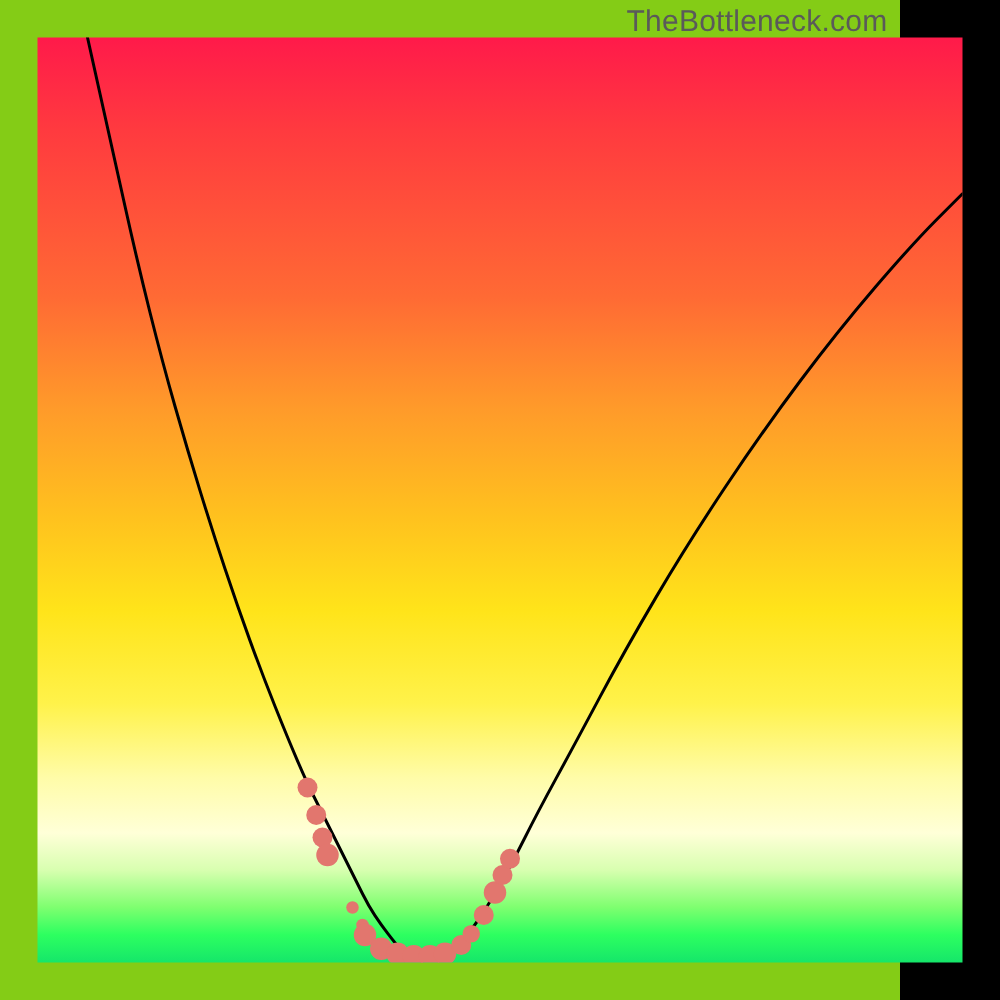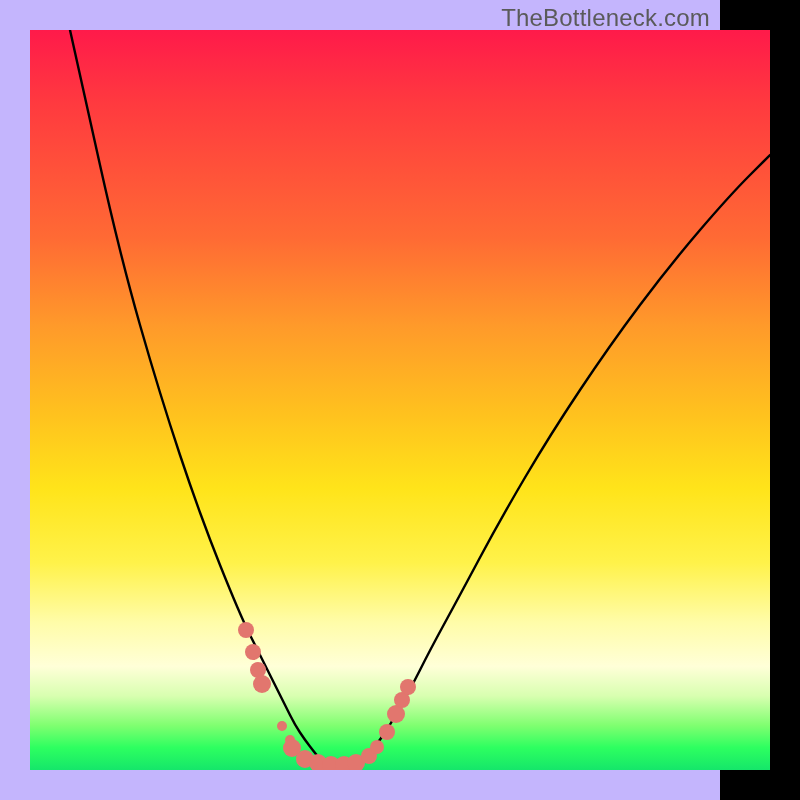--- a/index.html
+++ b/index.html
@@ -10,21 +10,21 @@
     overflow: hidden;
     background: #000;
     font-family: Arial, Helvetica, sans-serif;
   }
   .frame {
     position: absolute;
     left: 0;
     top: 0;
     width: 720px;
     height: 800px;
-    background: #c4b5fd;
+    background: #84cc16;
   }
   .plot {
     position: absolute;
     left: 30px;
     top: 30px;
     width: 740px;
     height: 740px;
     
     background: linear-gradient(
       to bottom,

